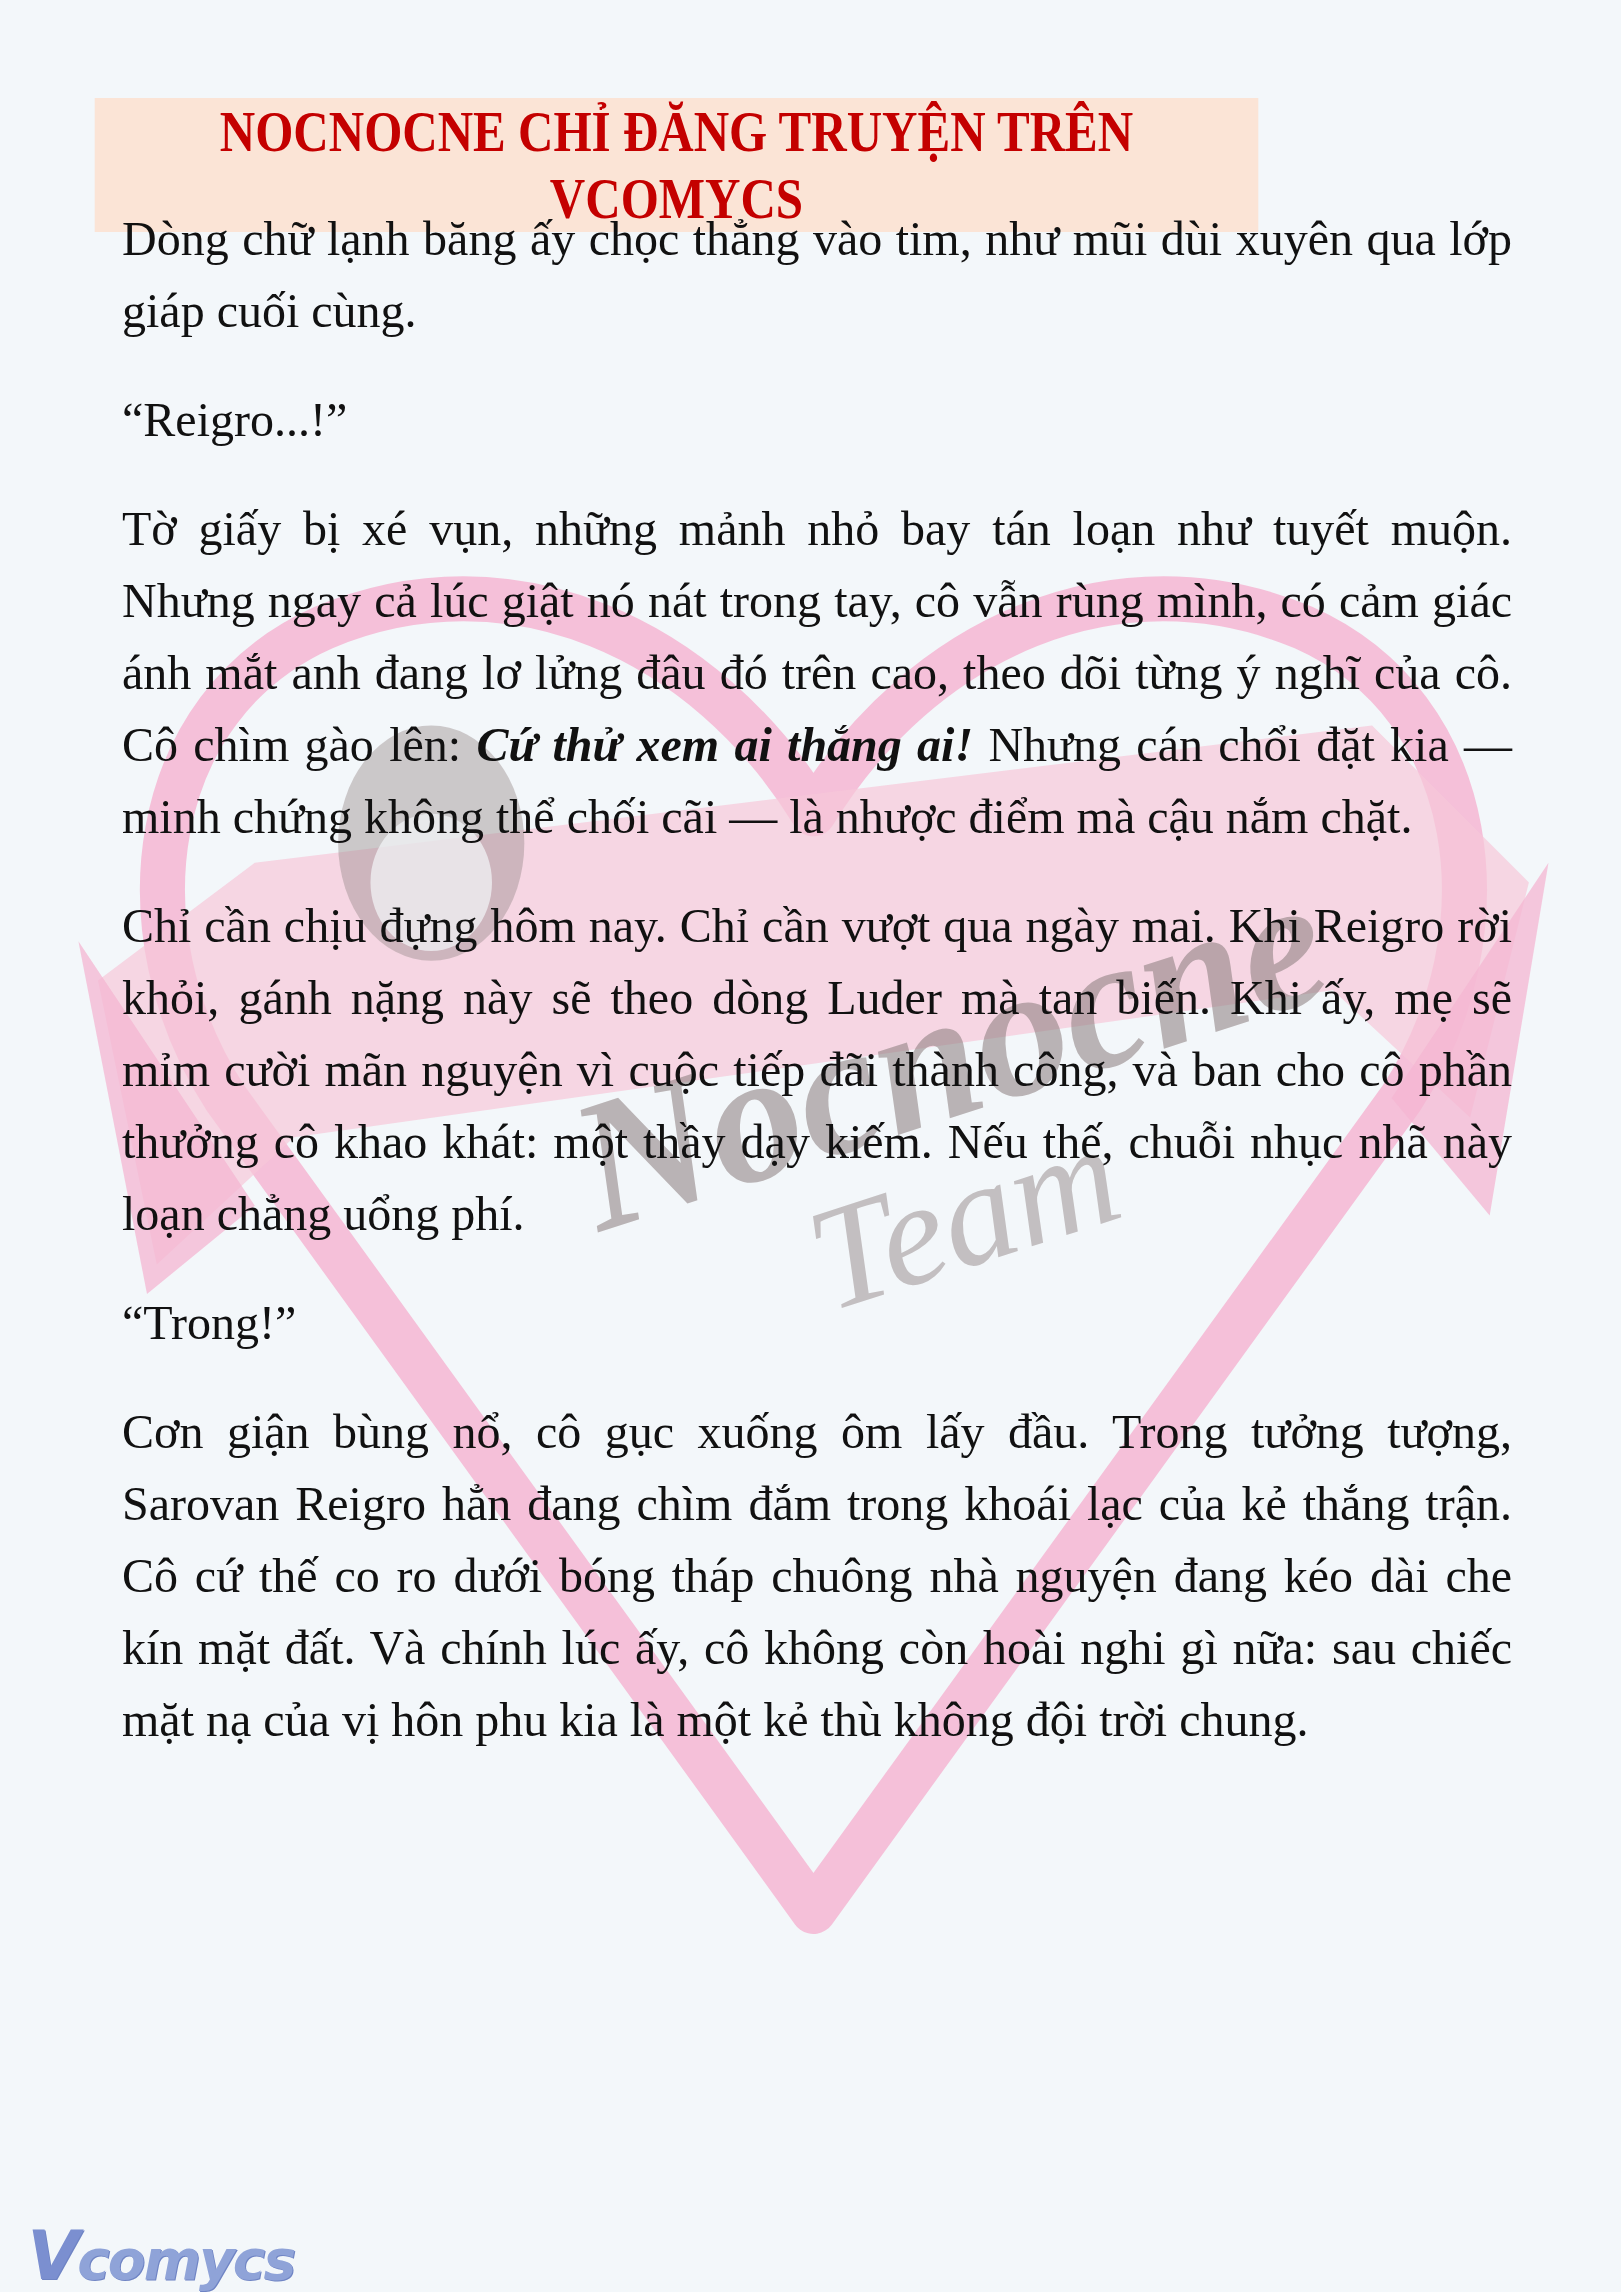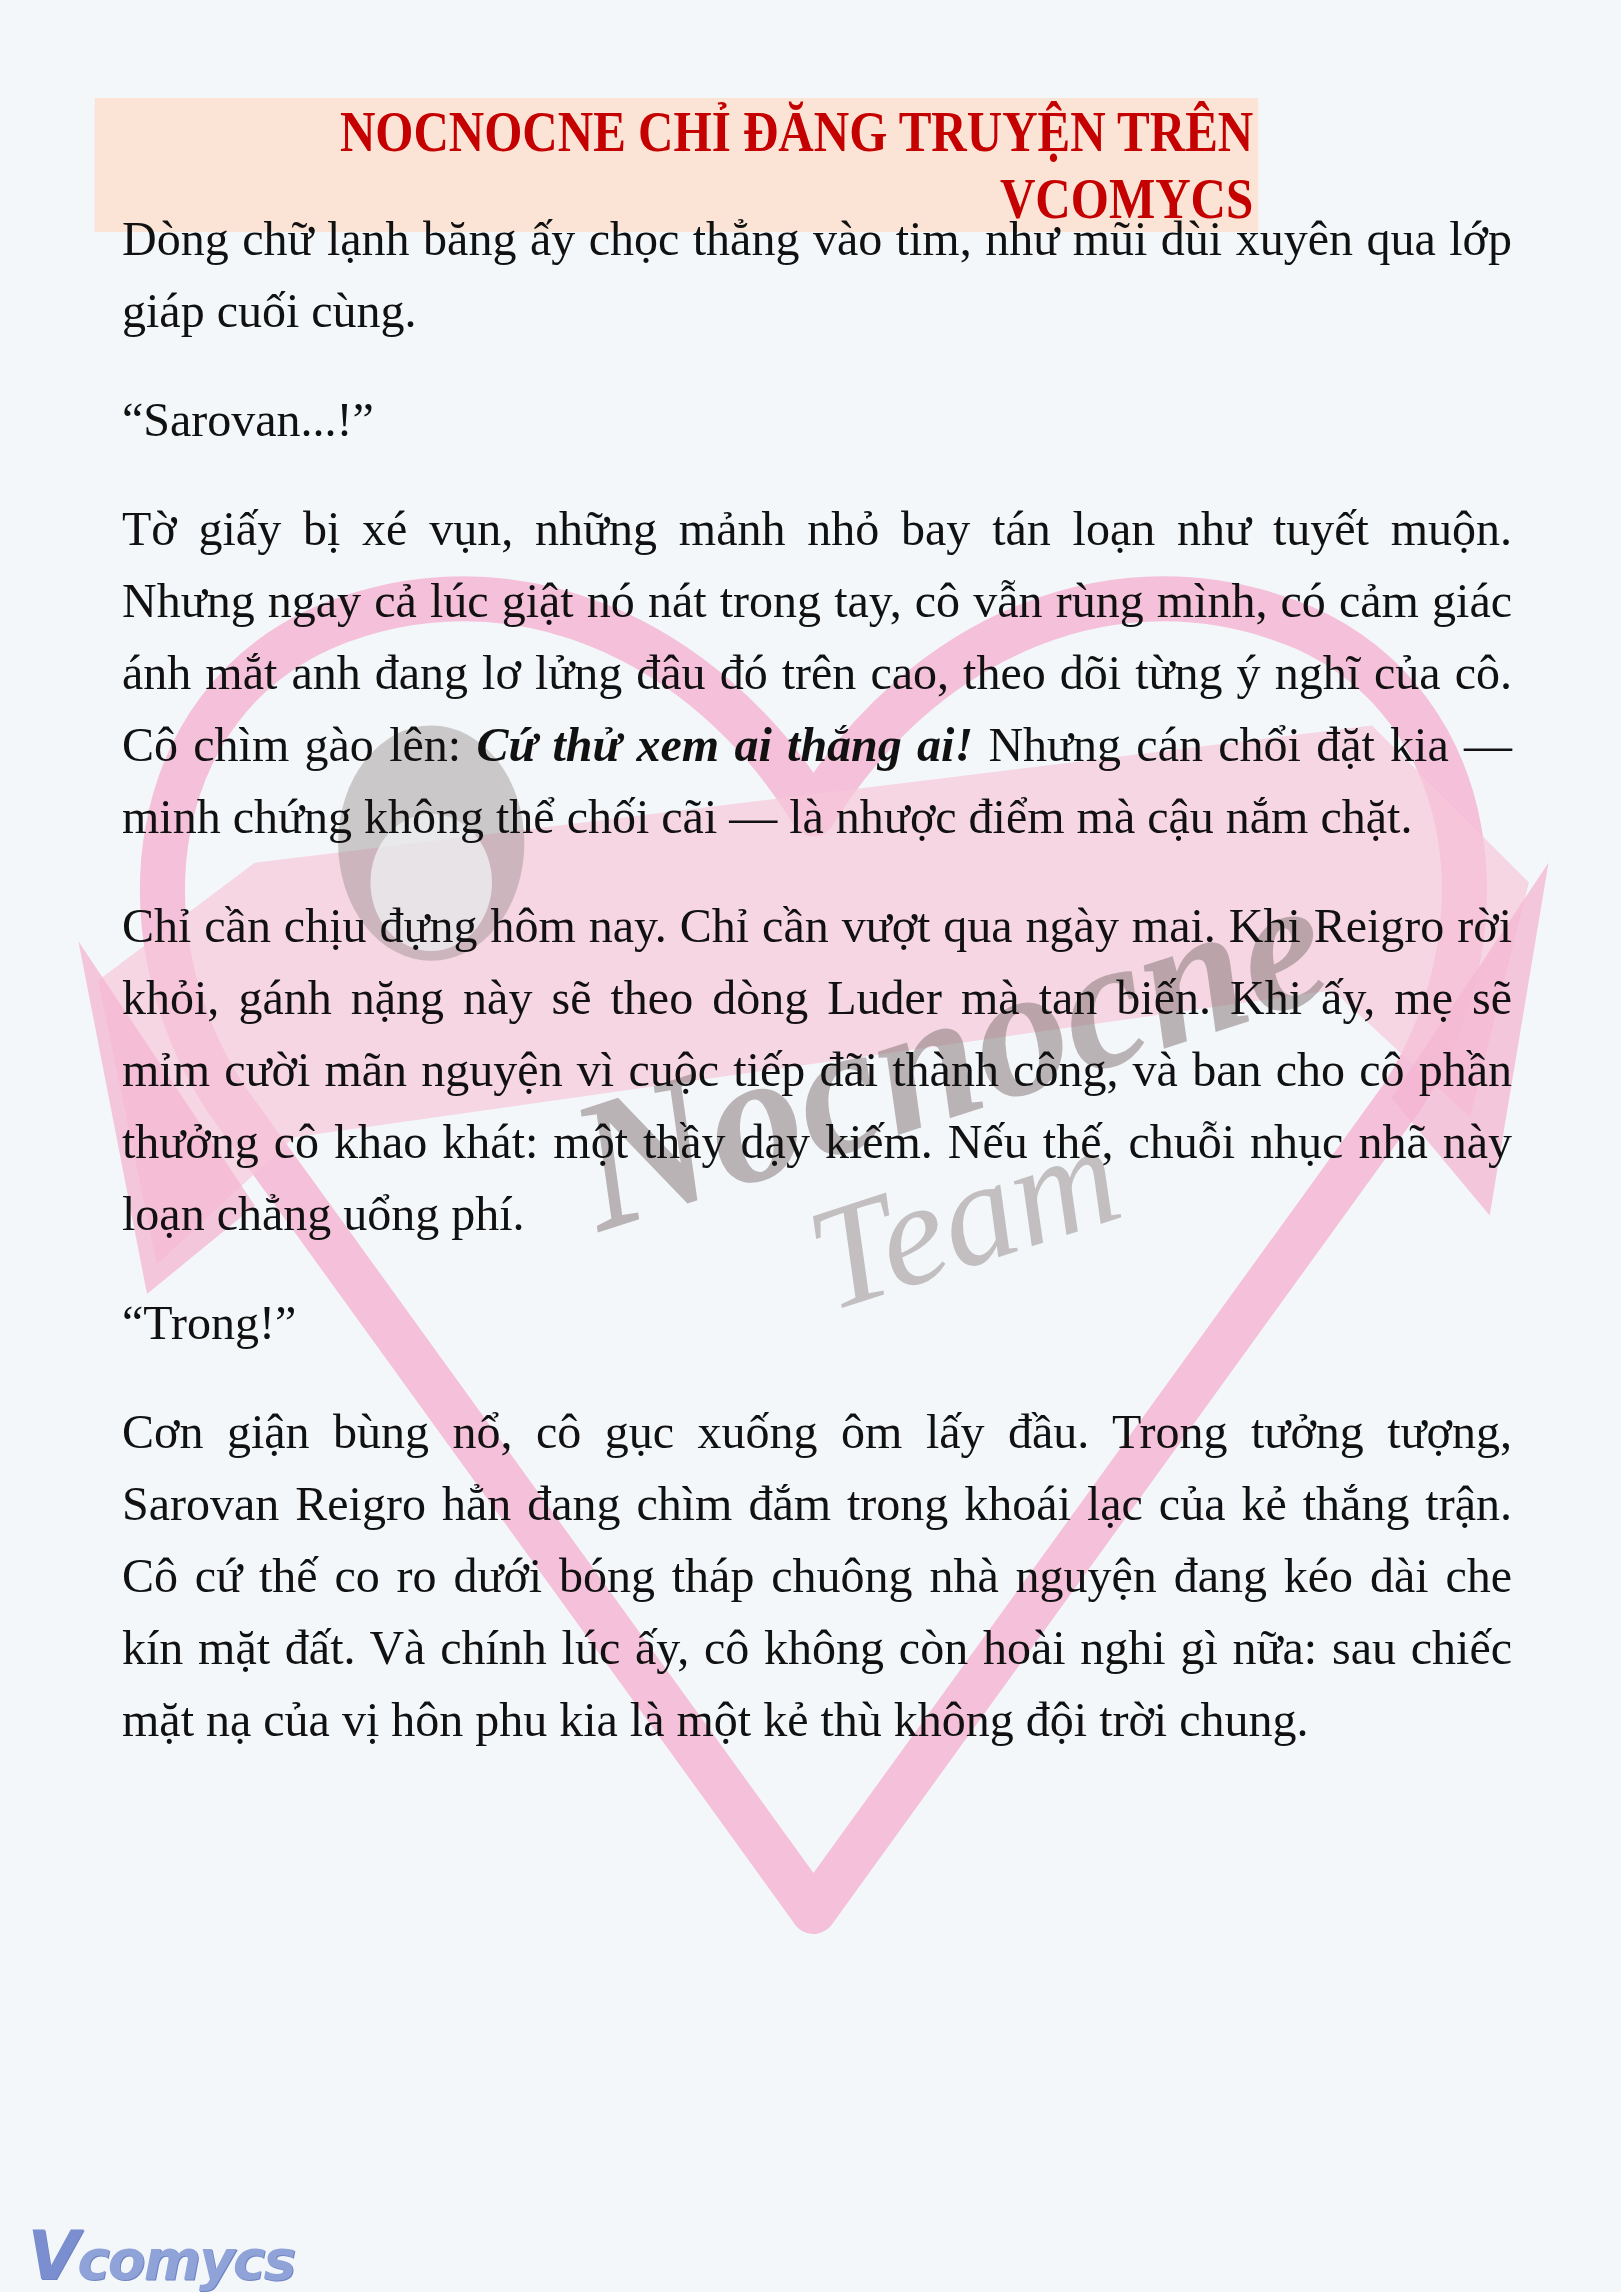--- a/index.html
+++ b/index.html
@@ -9,21 +9,21 @@
       position: relative; overflow: hidden;
       font-family: "Liberation Serif", "DejaVu Serif", serif;
       color: #111;
     }
     .watermark {
       position: absolute; left: 0; top: 0; width: 1621px; height: 2293px;
       pointer-events: none; z-index: 0;
     }
     .title-wrap {
       position: absolute; top: 98px; left: 0; width: 1353px;
-      text-align: right; z-index: 2;
+      text-align: center; z-index: 2;
     }
     .title {
       display: inline-block;
       background: #fbe4d6;
       color: #c40000;
       font-weight: bold;
       font-size: 57px;
       line-height: 67px;
       padding: 0 5.9px;
       letter-spacing: 0px;
@@ -68,21 +68,21 @@
   <text x="560" y="1170" transform="rotate(-18 860 1050)" font-family="Liberation Serif, serif" font-weight="bold" font-style="italic" font-size="190" fill="#8a7d7d" opacity="0.55">Nocnocne</text>
   <text x="820" y="1330" transform="rotate(-18 860 1250)" font-family="Liberation Serif, serif" font-style="italic" font-size="150" fill="#8a7d7d" opacity="0.45">Team</text>
 </svg>
 
 <div class="title-wrap">
   <span class="title">NOCNOCNE CHỈ ĐĂNG TRUYỆN TRÊN VCOMYCS</span>
 </div>
 
 <div class="content">
   <p class="para">Dòng chữ lạnh băng ấy chọc thẳng vào tim, như mũi dùi xuyên qua lớp giáp cuối cùng.</p>
-  <p class="para">“Sarovan...!”</p>
+  <p class="para">“Reigro...!”</p>
   <p class="para"><span>Tờ giấy bị xé vụn, những mảnh nhỏ bay tán loạn như tuyết muộn. Nhưng ngay cả lúc giật nó nát trong tay, cô vẫn rùng mình, có cảm giác ánh mắt anh đang lơ lửng đâu đó trên cao, theo dõi từng ý nghĩ của cô. Cô chìm gào lên: </span><em>Cứ thử xem ai thắng ai!</em><span> Nhưng cán chổi đặt kia — minh chứng không thể chối cãi — là nhược điểm mà cậu nắm chặt.</span></p>
   <p class="para">Chỉ cần chịu đựng hôm nay. Chỉ cần vượt qua ngày mai. Khi Reigro rời khỏi, gánh nặng này sẽ theo dòng Luder mà tan biến. Khi ấy, mẹ sẽ mỉm cười mãn nguyện vì cuộc tiếp đãi thành công, và ban cho cô phần thưởng cô khao khát: một thầy dạy kiếm. Nếu thế, chuỗi nhục nhã này loạn chẳng uổng phí.</p>
   <p class="para">“Trong!”</p>
   <p class="para">Cơn giận bùng nổ, cô gục xuống ôm lấy đầu. Trong tưởng tượng, Sarovan Reigro hẳn đang chìm đắm trong khoái lạc của kẻ thắng trận. Cô cứ thế co ro dưới bóng tháp chuông nhà nguyện đang kéo dài che kín mặt đất. Và chính lúc ấy, cô không còn hoài nghi gì nữa: sau chiếc mặt nạ của vị hôn phu kia là một kẻ thù không đội trời chung.</p>
 </div>
 
 <div class="logo"><span class="v">V</span><span>comycs</span></div>
 
 
 </body></html>

